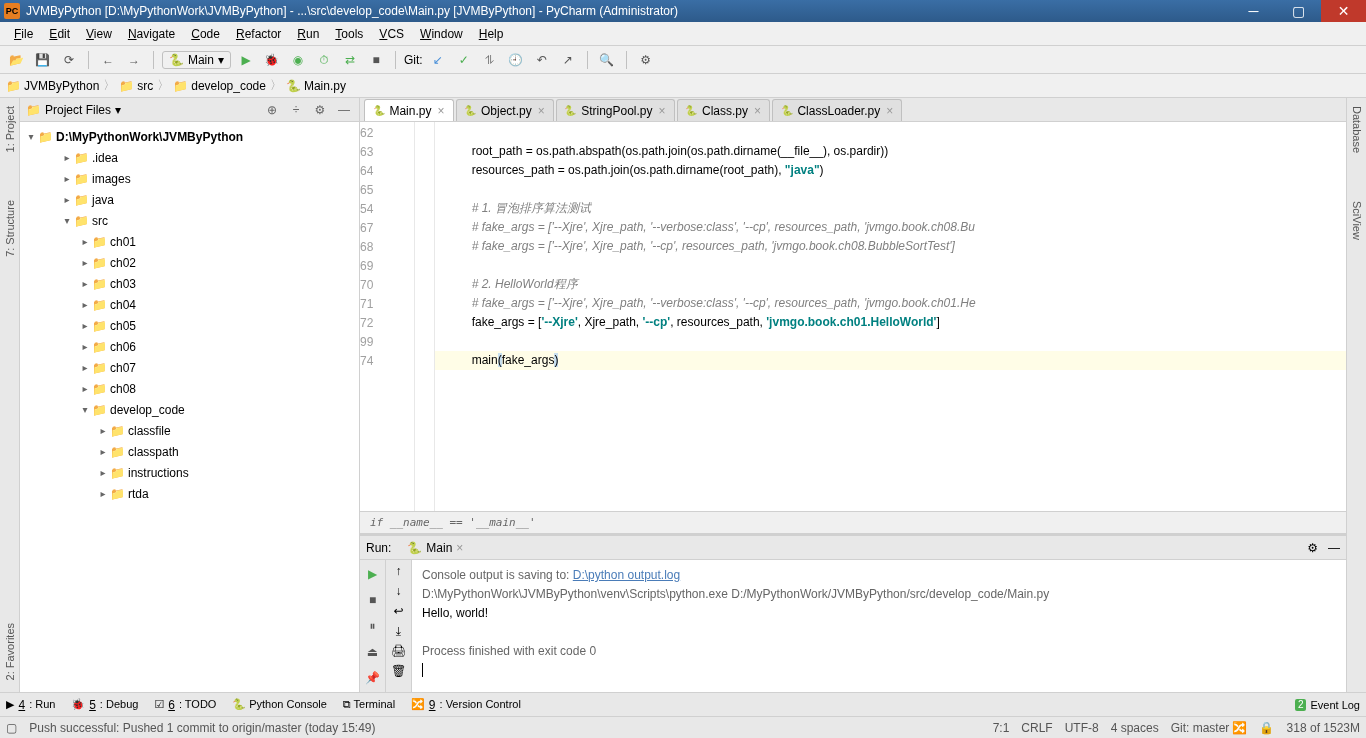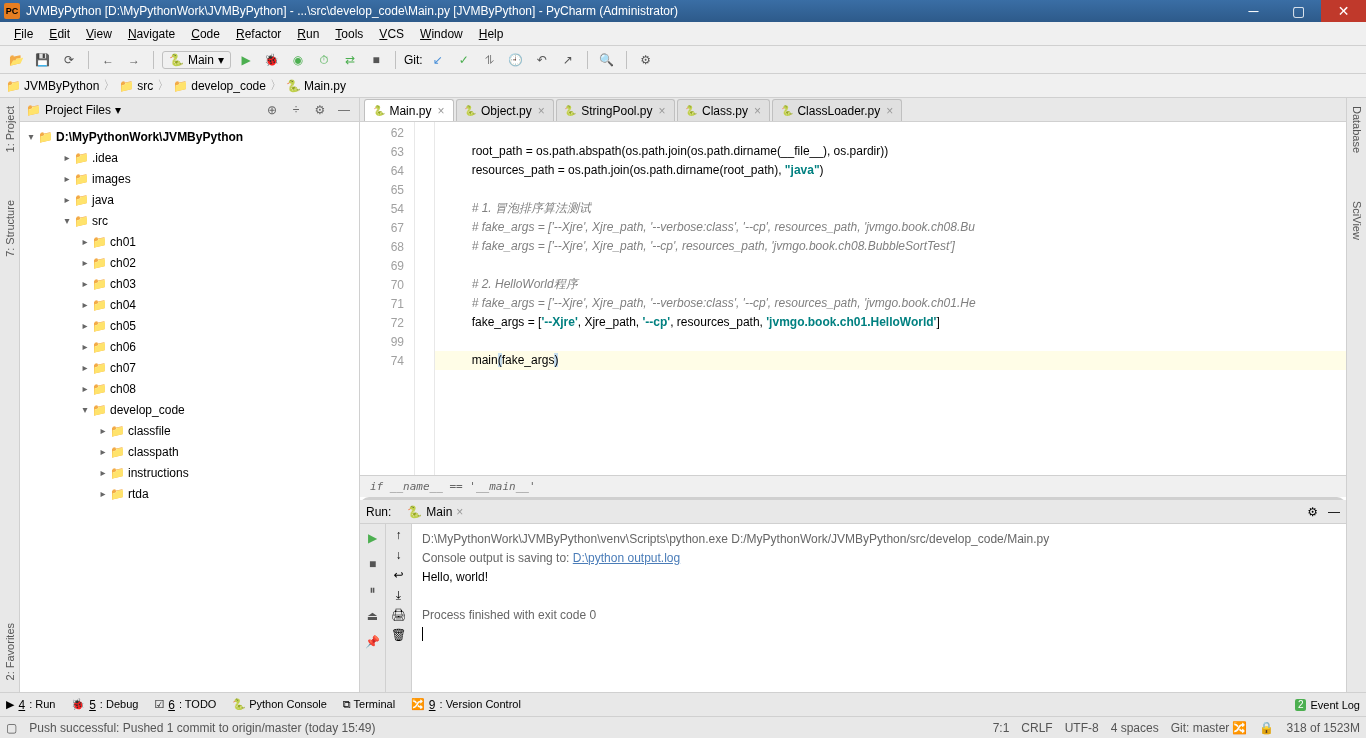--- a/index.html
+++ b/index.html
@@ -42,30 +42,30 @@
 .tree .node .icon.proj { color: #6c9bd1; }
 .tree .node .label { margin-left: 2px; }
 .tree .node.bold .label { font-weight: bold; }
 .editorarea { flex: 1; display: flex; flex-direction: column; background: #fff; }
 .tabbar { height: 24px; background: #e8e8e8; border-bottom: 1px solid #d0d0d0; display: flex; align-items: flex-end; padding-left: 4px; }
 .tabbar .tab { display: flex; align-items: center; height: 22px; padding: 0 8px; gap: 4px; border: 1px solid #c0c0c0; border-bottom: none; background: #e0e0e0; margin-right: 2px; cursor: pointer; font-size: 11px; border-radius: 3px 3px 0 0; }
 .tabbar .tab.active { background: #fff; }
 .tabbar .tab .close { color: #999; font-size: 12px; margin-left: 2px; }
 .tabbar .tab .pyic { color: #3776ab; font-size: 10px; }
 .editor { flex: 1; display: flex; overflow: hidden; font-family: Consolas, monospace; font-size: 13px; }
-.gutter { width: 55px; background: #fff; border-right: 1px solid #e8e8e8; text-align: right; padding-right: 10px; color: #a0a0a0; line-height: 19px; padding-top: 2px; }
+.gutter { width: 55px; background: #fff; border-right: 1px solid #e8e8e8; text-align: left; padding-right: 10px; color: #a0a0a0; line-height: 19px; padding-top: 2px; }
 .gutmark { width: 20px; background: #fff; border-right: 1px solid #e8e8e8; position: relative; }
 .code { flex: 1; padding-top: 20px; overflow: hidden; white-space: pre; line-height: 19px; }
 .code .ln { padding-left: 10px; }
 .code .ln.hl { background: #fffde7; }
 .c-str { color: #008080; font-weight: bold; }
 .c-cmt { color: #808080; font-style: italic; }
 .c-brace { background: #c8e0f0; }
 .breadfoot { height: 22px; background: #f0f0f0; border-top: 1px solid #d0d0d0; display: flex; align-items: center; padding: 0 10px; color: #666; font-style: italic; font-family: Consolas, monospace; font-size: 11px; }
-.runpanel { height: 195px; border-top: 3px solid #d0d0d0; display: flex; flex-direction: column; background: #fff; border-radius: 9px; }
+.runpanel { height: 159px; border-top: 3px solid #d0d0d0; display: flex; flex-direction: column; background: #fff; }
 .runhead { height: 24px; background: #e8e8e8; border-bottom: 1px solid #d0d0d0; display: flex; align-items: center; padding: 0 6px; gap: 10px; }
 .runhead .tab { display: flex; align-items: center; gap: 4px; padding: 2px 6px; }
 .runhead .spacer { flex: 1; }
 .runbody { flex: 1; display: flex; }
 .runtools { width: 26px; background: #e8e8e8; border-right: 1px solid #d0d0d0; display: flex; flex-direction: column; align-items: center; padding-top: 4px; gap: 6px; }
 .runtools .tool { width: 20px; height: 20px; display: flex; align-items: center; justify-content: center; cursor: pointer; color: #555; }
 .runtools2 { width: 26px; background: #e8e8e8; border-right: 1px solid #d0d0d0; display: flex; flex-direction: column; align-items: center; padding-top: 4px; gap: 6px; }
 .console { flex: 1; padding: 6px 10px; font-family: Consolas, monospace; font-size: 13px; line-height: 19px; overflow: auto; }
 .console .sysout { color: #666; }
 .console .link { color: #4a7cb8; text-decoration: underline; }
@@ -346,22 +346,22 @@
         </div>
         <div class="runtools2">
           <div class="tool">↑</div>
           <div class="tool">↓</div>
           <div class="tool">↩</div>
           <div class="tool">⤓</div>
           <div class="tool">🖨</div>
           <div class="tool">🗑</div>
         </div>
         <div class="console">
+          <div class="sysout"><span>Console output is saving to: </span><span class="link">D:\python output.log</span></div>
           <div class="sysout">D:\MyPythonWork\JVMByPython\venv\Scripts\python.exe D:/MyPythonWork/JVMByPython/src/develop_code/Main.py</div>
-          <div class="sysout"><span>Console output is saving to: </span><span class="link">D:\python output.log</span></div>
           <div>Hello, world!</div>
           <div>&nbsp;</div>
           <div class="sysout">Process finished with exit code 0</div>
           <div><span class="cursor">&nbsp;</span></div>
         </div>
       </div>
     </div>
   </div>
 
   <div class="rightstrip">

